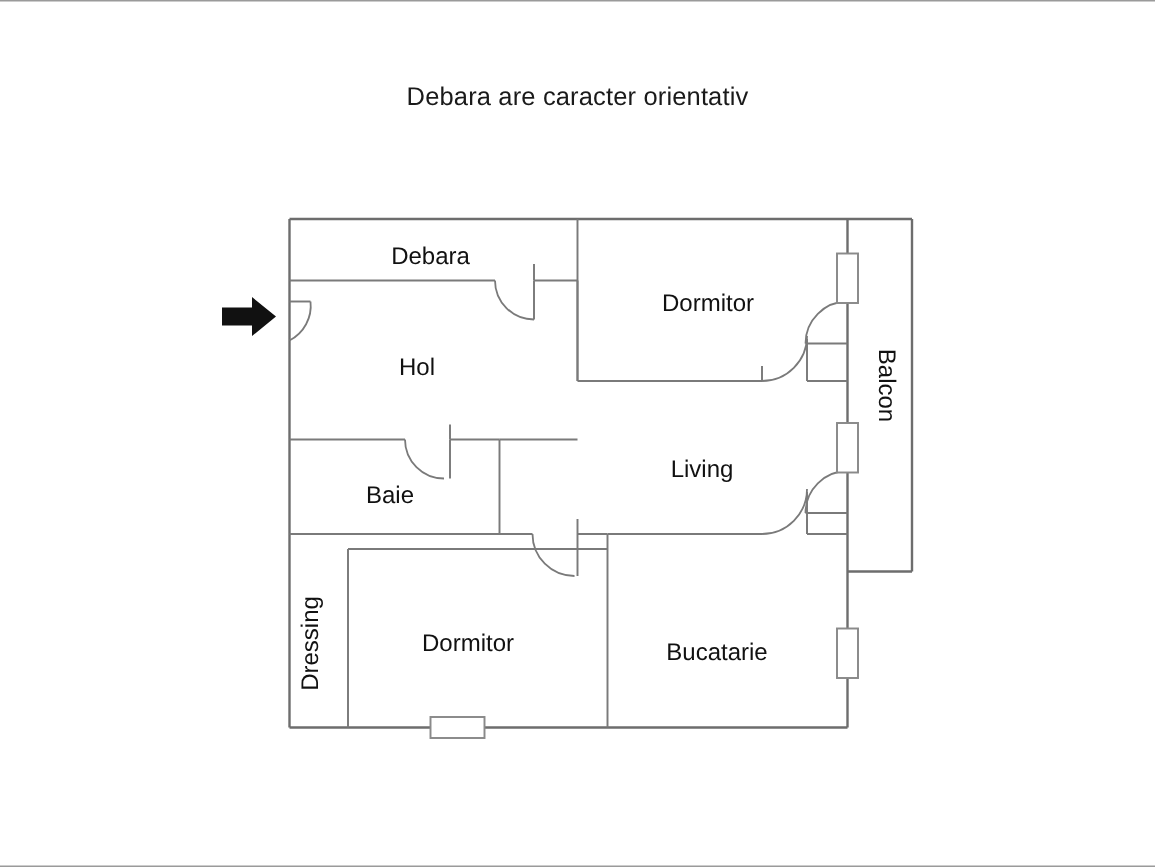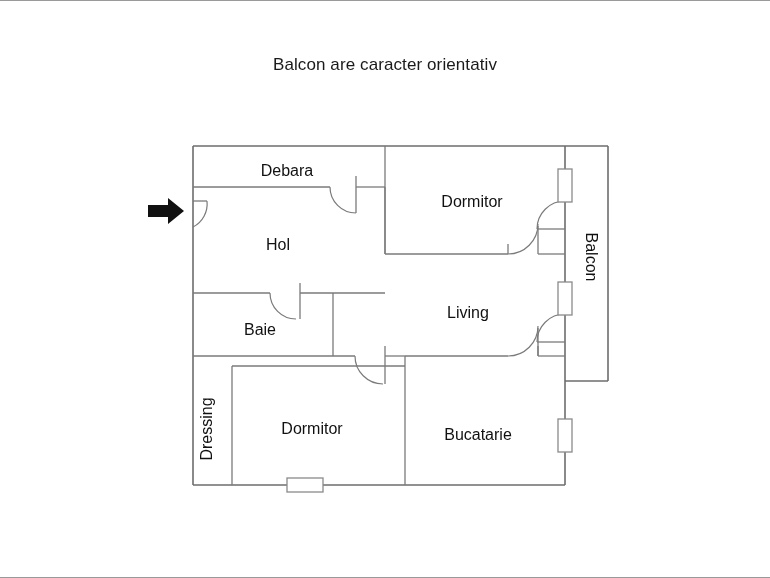--- a/index.html
+++ b/index.html
@@ -75,21 +75,21 @@
   .entry-arrow {
     fill: #111111;
     stroke: none;
   }
 </style>
 </head>
 <body>
 
 <div id="page">
 
-  <div id="plan-title">Balcon are caracter orientativ</div>
+  <div id="plan-title">Debara are caracter orientativ</div>
 
   <svg id="floorplan-svg" viewBox="0 0 770 578" xmlns="http://www.w3.org/2000/svg">
 
     <g>
 
       <path class="wall" d="M 193 145 L 608 145"></path>
 
       <path class="wall" d="M 193 145 L 193 484"></path>
 
       <path class="wall" d="M 193 484 L 565 484"></path>

